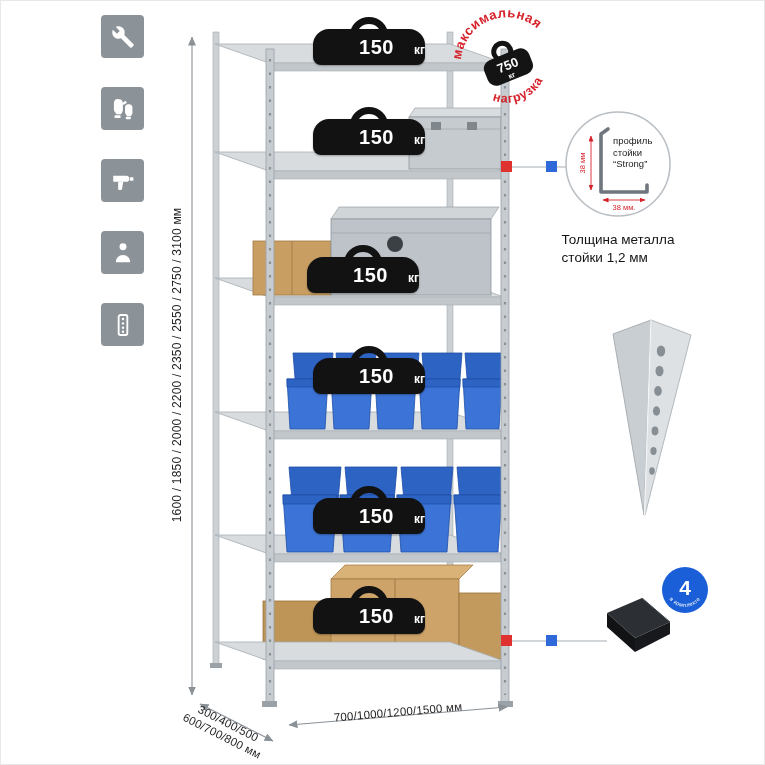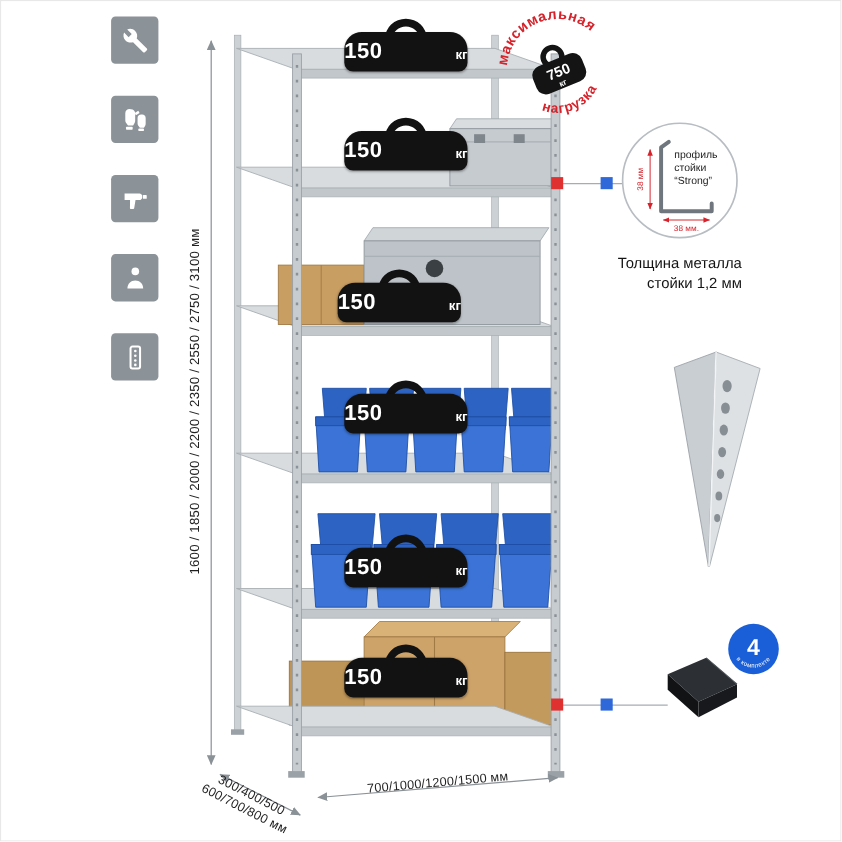--- a/index.html
+++ b/index.html
@@ -9,33 +9,33 @@
 
   
   .icon-col{position:absolute;left:100px;top:14px;display:flex;flex-direction:column;gap:29px}
   .icon-sq{width:43px;height:43px;background:#8b9298;border-radius:4px;display:flex;align-items:center;justify-content:center}
 
   
   .badge{position:absolute;width:112px}
   .badge::before{content:"";position:absolute;left:50%;top:-12px;transform:translateX(-50%);
     width:24px;height:22px;border:7px solid #121212;border-radius:50%}
   .badge-body{position:relative;height:36px;background:#121212;border-radius:16px 16px 8px 8px;
-    display:flex;align-items:center;justify-content:space-between;gap:20px;color:#fff;
+    display:flex;align-items:center;justify-content:flex-end;gap:20px;color:#fff;
     box-shadow:0 1px 2px rgba(0,0,0,.3)}
   .badge-value{font-size:20px;font-weight:bold;letter-spacing:.5px}
   .badge-unit{font-size:12px;font-weight:bold;margin-top:5px}
 
   
   .dim-label{position:absolute;font-size:12px;color:#1f1f1f;white-space:pre-line;text-align:center;letter-spacing:.2px}
   .dim-label.height{left:176px;top:364px;transform:translate(-50%,-50%) rotate(-90deg);white-space:nowrap}
   .dim-label.depth{left:224px;top:729px;transform:translate(-50%,-50%) rotate(27deg);font-size:11.5px;line-height:1.25}
   .dim-label.width{left:397px;top:711px;transform:translate(-50%,-50%) rotate(-5deg);font-size:11.5px}
 
   
-  .caption{position:absolute;transform:translateX(-50%);text-align:right;white-space:pre-line;
+  .caption{position:absolute;transform:translateX(-50%);text-align:left;white-space:pre-line;
     font-size:13.5px;color:#141414;line-height:1.3}
   #profile-caption{left:617px;top:230px}
   #foot-caption{left:639px;top:698px}
 </style>
 </head>
 <body>
 
 <div class="canvas">
 
   <svg class="scene" width="765" height="765" viewBox="0 0 765 765">

